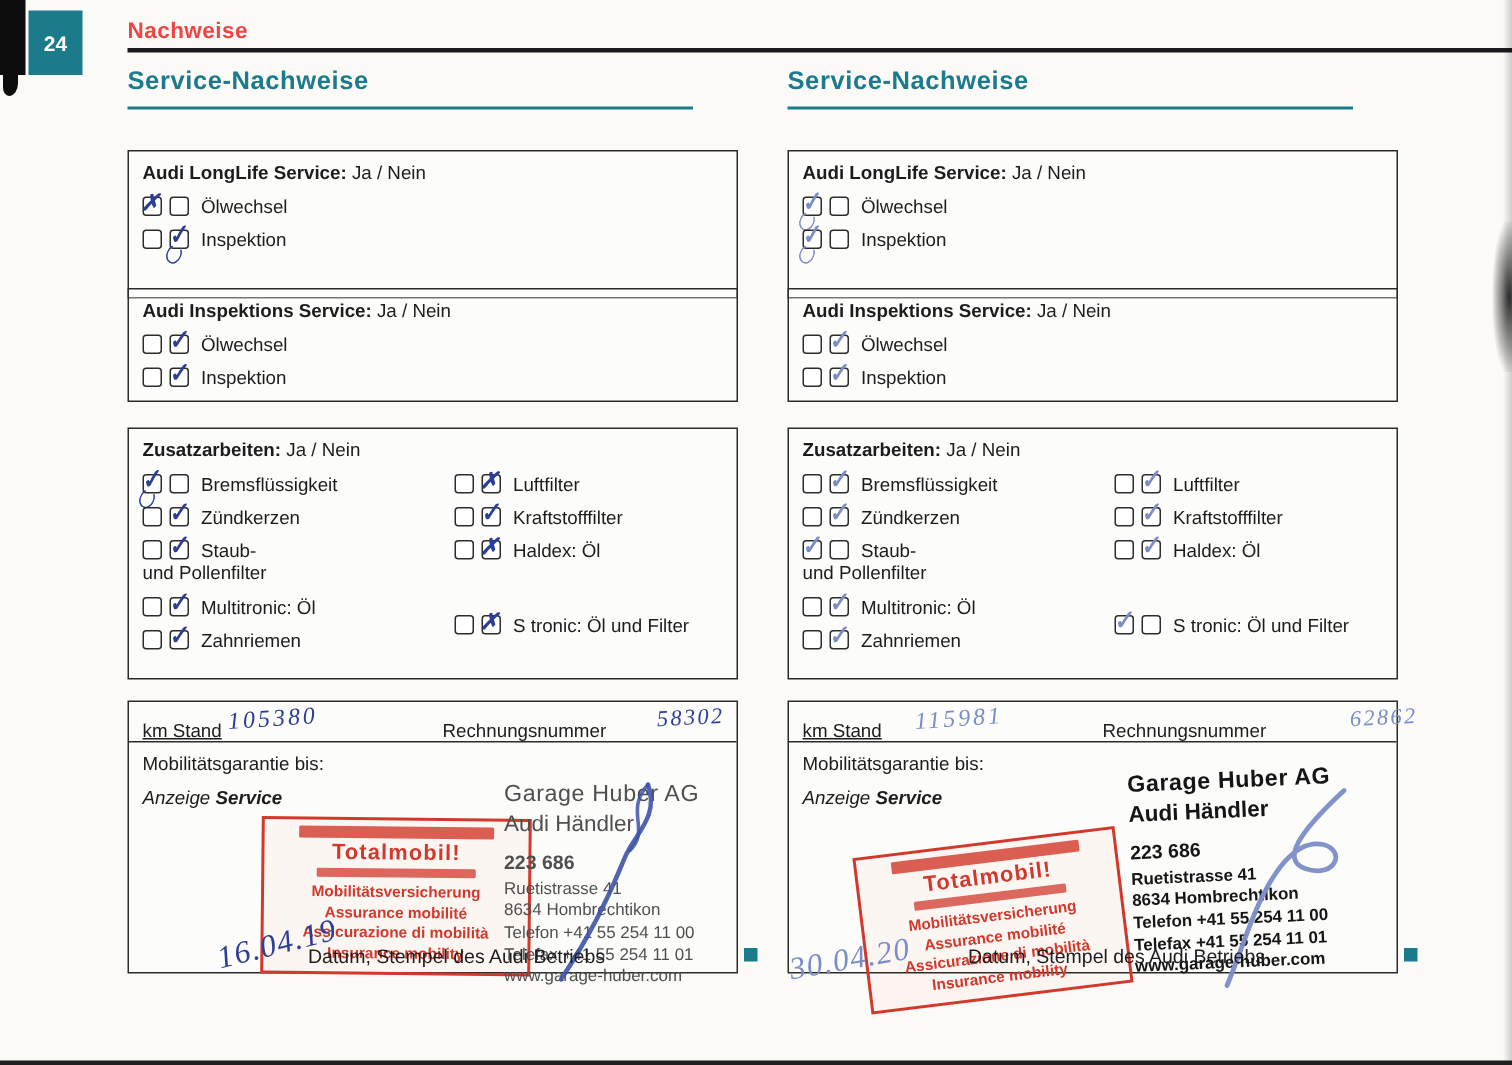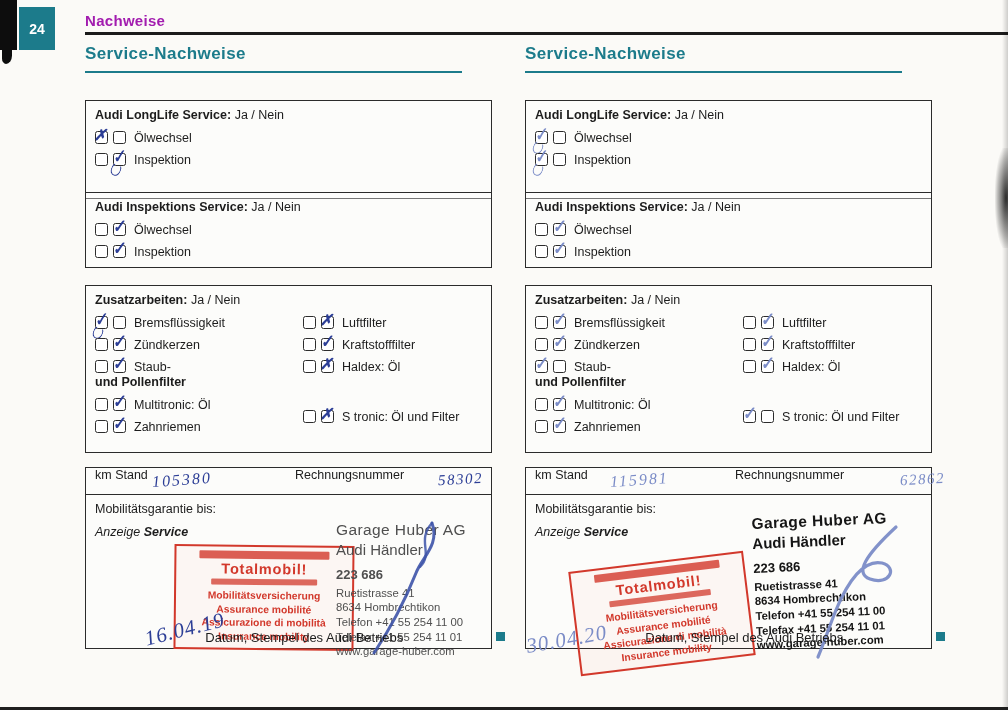--- a/index.html
+++ b/index.html
@@ -4,21 +4,21 @@
 <title>Scan</title>
 <style>
   html,body{margin:0;padding:0;background:#e8e8e6;}
   .page{position:relative;width:1008px;height:710px;background:#fbfaf7;overflow:hidden;
         font-family:"Liberation Sans", sans-serif;color:#1c1c1c;}
   
   .corner-black{position:absolute;left:0;top:0;width:17px;height:50px;background:#0d0d0d;}
   .corner-black::after{content:"";position:absolute;left:2px;top:50px;width:10px;height:14px;background:#0d0d0d;border-radius:0 0 60% 40%;}
   .pagenum-box{position:absolute;left:19px;top:7px;width:36px;height:43px;background:var(--teal);
                color:#fff;font-weight:bold;font-size:14px;display:flex;align-items:center;justify-content:center;}
-  .page-title{position:absolute;left:85px;top:12px;font-size:15px;font-weight:bold;letter-spacing:.3px;color:#a21caf;}
+  .page-title{position:absolute;left:85px;top:12px;font-size:15px;font-weight:bold;letter-spacing:.3px;color:#ef4444;}
   .header-rule{position:absolute;left:85px;top:32px;right:0;height:2.5px;background:#1b1b1b;}
   .bottom-edge{position:absolute;left:0;bottom:0;width:100%;height:3px;background:#1f1f1f;}
   .edge-smudge{position:absolute;right:-9px;top:148px;width:22px;height:100px;
                background:radial-gradient(ellipse at center,rgba(15,15,15,.85) 0%,rgba(15,15,15,.25) 55%,transparent 75%);}
   .edge-shade{position:absolute;right:0;top:0;width:6px;height:100%;background:linear-gradient(to left,rgba(0,0,0,.18),transparent);}
   
   .col{position:absolute;top:44px;width:410px;}
   .col0{left:85px;} .col1{left:525px;}
   .section-title{position:absolute;left:0;top:0;width:377px;color:var(--teal);font-size:17px;font-weight:bold;
                  letter-spacing:.4px;padding-bottom:7px;border-bottom:2px solid var(--teal);}
@@ -26,34 +26,34 @@
        box-sizing:border-box;padding:7px 9px;font-size:12.5px;}
   .box-b1{top:56px;height:99px;}
   .box-b2{top:148px;height:76px;}
   .box-b3{top:241px;height:168px;}
   .box-b4{top:423px;height:182px;padding:0;}
   .box-title{font-size:12.5px;}
   .box-title b{font-weight:bold;}
   .cb-row{display:flex;align-items:center;gap:5px;margin-top:9px;height:13px;}
   .cb{position:relative;width:11px;height:11px;border:1.7px solid #2c2c2c;border-radius:2.5px;flex:0 0 auto;background:#fff;}
   .cb-label{margin-left:3px;white-space:nowrap;}
-  .cb-label2{margin-left:0;margin-top:2px;font-size:12.5px;font-weight:bold;}
+  .cb-label2{margin-left:0;margin-top:2px;font-size:12.5px;}
   .mk::before{position:absolute;color:var(--ink);font-weight:bold;}
   .mk-check::before{content:"✓";left:-2px;top:-7px;font-size:16px;transform:rotate(-10deg);}
   .mk-x::before{content:"✗";left:-2px;top:-6px;font-size:15px;}
   .mk-loop::before{content:"✓";left:-2px;top:-7px;font-size:16px;transform:rotate(-14deg);}
   .mk-loop::after{content:"";position:absolute;left:-3px;top:9px;width:8px;height:11px;
                   border:1.6px solid var(--ink);border-radius:50%;border-top-color:transparent;transform:rotate(24deg);}
   
   .zu-wrap{position:relative;height:130px;}
   .zu-left{position:absolute;left:0;top:0;}
   .zu-right{position:absolute;left:208px;top:0;}
   .zu-gap{height:28px;}
   
-  .rec-head{display:flex;align-items:flex-start;height:26px;border-bottom:1.5px solid #2b2b2b;padding:0 9px;position:relative;}
+  .rec-head{display:flex;align-items:flex-end;height:26px;border-bottom:1.5px solid #2b2b2b;padding:0 9px;position:relative;text-decoration:underline;}
   .rec-km-label{font-size:12.5px;}
   .hand{font-family:"Liberation Serif", serif;font-style:italic;color:var(--ink);}
   .rec-km-val{position:absolute;font-size:16px;letter-spacing:2px;transform:rotate(-4deg);top:3px;}
   .col0 .rec-km-val{left:66px;} .col1 .rec-km-val{left:84px;}
   .rec-re-label{position:absolute;left:193px;font-size:12.5px;margin-left:16px;}
   .rec-re-val{position:absolute;font-size:15px;letter-spacing:1.5px;transform:rotate(-3deg);top:3px;}
   .col0 .rec-re-val{left:352px;} .col1 .rec-re-val{left:374px;}
   .rec-body{position:relative;height:154px;}
   .rec-mob{position:absolute;left:9px;top:7px;font-size:12.5px;}
   .rec-anz{position:absolute;left:9px;top:30px;font-size:12.5px;font-style:italic;}

